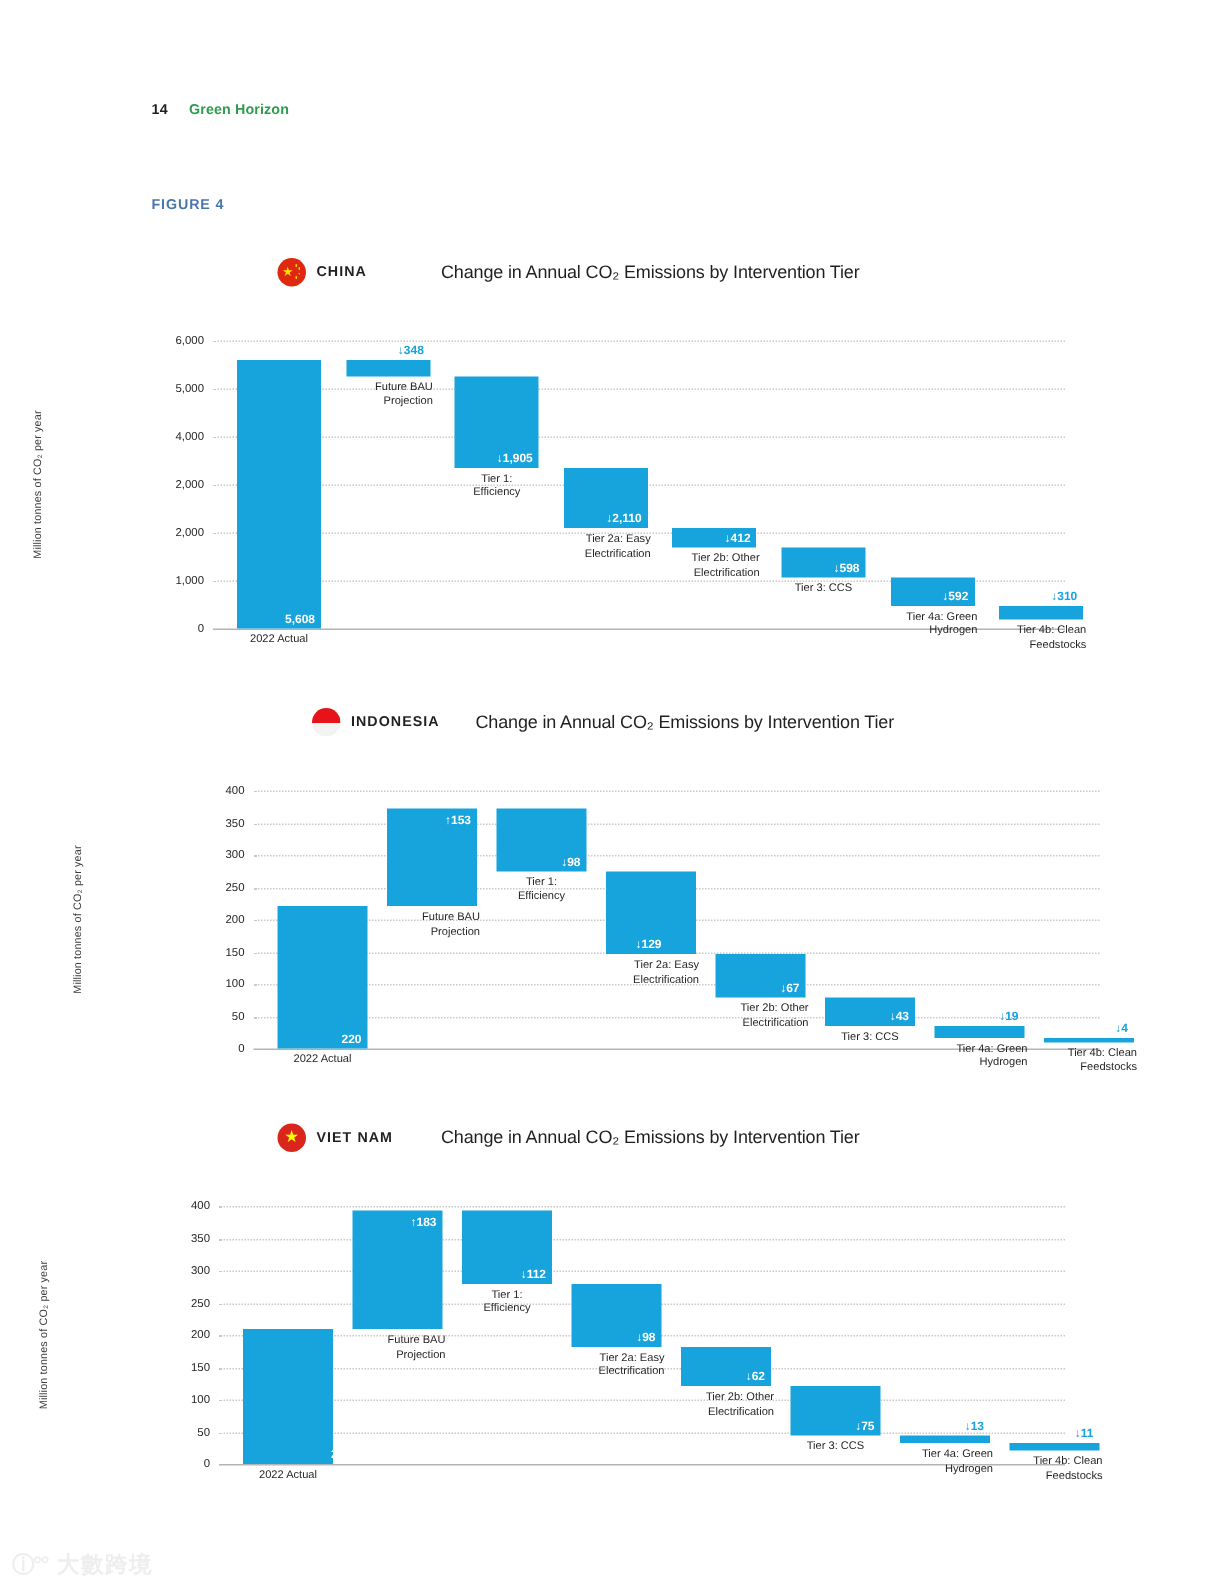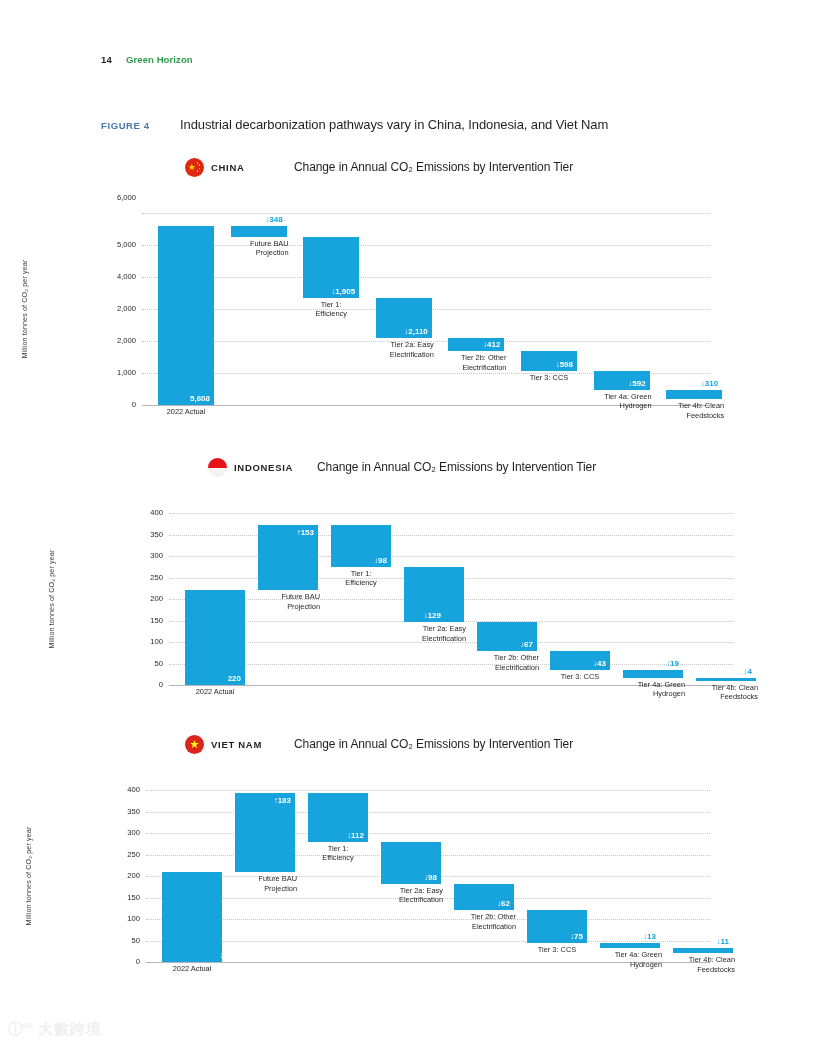--- a/index.html
+++ b/index.html
@@ -1,21 +1,21 @@
 <!DOCTYPE html>
 <html><head>
 <meta charset="utf-8">
 <style>
   html,body{margin:0;padding:0;}
   body{
     width:816px;height:1056px;background:#ffffff;
     font-family:"Liberation Sans","DejaVu Sans",sans-serif;
     color:#231f20;position:relative;overflow:hidden;
   }
-  .page{position:absolute;inset:0;}
+  .page{position:absolute;inset:0;margin-top:14px;}
 
   
   .runhead{position:absolute;left:101px;top:54px;display:flex;align-items:center;gap:14px;}
   .runhead .pageno{font-size:9.5px;font-weight:700;color:#231f20;letter-spacing:.2px;}
   .runhead .pubname{font-size:9.5px;font-weight:700;color:#2e9b4e;letter-spacing:.1px;}
 
   
   .figtitle{position:absolute;left:101px;top:117px;display:flex;align-items:baseline;}
   .figtitle .flabel{font-size:9.5px;font-weight:700;color:#4a77a8;letter-spacing:.6px;width:79px;flex:0 0 79px;}
   .figtitle .ftext{font-size:13px;color:#231f20;letter-spacing:-.1px;white-space:nowrap;}
@@ -69,21 +69,20 @@
 
 <div class="page">
 
   <div class="runhead">
     <span class="pageno">14</span>
     <span class="pubname">Green Horizon</span>
   </div>
 
   <div class="figtitle">
     <span class="flabel">FIGURE 4</span>
-    <span class="ftext">Industrial decarbonization pathways vary in China, Indonesia, and Viet Nam</span>
   </div>
 
   <div class="panel panel-china">
     <div class="panel-head">
       <div class="flagwrap" style="left:185px;top:3px;">
         <span class="flag flag-china">
           <span class="bigstar">★</span>
           <span class="dots">
               <i></i>
               <i></i>
@@ -103,21 +102,21 @@
         <div class="ytick" style="left: 98px; top: 187px; width: 38px;">1,000</div>
         <div class="gridline" style="left: 142px; top: 160px; width: 568px;"></div>
         <div class="ytick" style="left: 98px; top: 155px; width: 38px;">2,000</div>
         <div class="gridline" style="left: 142px; top: 128px; width: 568px;"></div>
         <div class="ytick" style="left: 98px; top: 123px; width: 38px;">2,000</div>
         <div class="gridline" style="left: 142px; top: 96px; width: 568px;"></div>
         <div class="ytick" style="left: 98px; top: 91px; width: 38px;">4,000</div>
         <div class="gridline" style="left: 142px; top: 64px; width: 568px;"></div>
         <div class="ytick" style="left: 98px; top: 59px; width: 38px;">5,000</div>
         <div class="gridline" style="left: 142px; top: 32px; width: 568px;"></div>
-        <div class="ytick" style="left: 98px; top: 12px; width: 38px;">6,000</div>
+        <div class="ytick" style="left: 98px; top: 27px; width: 38px;">6,000</div>
         <div class="bar" style="left: 158px; top: 44.544px; width: 56px; height: 179.456px;"></div>
         <div class="vallabel" style="left: 158px; width: 52px; top: 213px;">5,608</div>
         <div class="catlabel" style="width: 78px; left: 147px; top: 226px;">2022 Actual</div>
         <div class="bar" style="left: 230.6px; top: 44.544px; width: 56px; height: 11.136px;"></div>
         <div class="vallabel outside" style="left: 230.6px; width: 52px; top: 33.544px;">↓348</div>
         <div class="catlabel right" style="width: 78px; left: 210.6px; top: 57.68px;">Future BAU
 Projection</div>
         <div class="bar" style="left: 303.2px; top: 55.68px; width: 56px; height: 60.96px;"></div>
         <div class="vallabel" style="left: 303.2px; width: 52px; top: 105.64px;">↓1,905</div>
         <div class="catlabel" style="width: 78px; left: 292.2px; top: 118.64px;">Tier 1:

